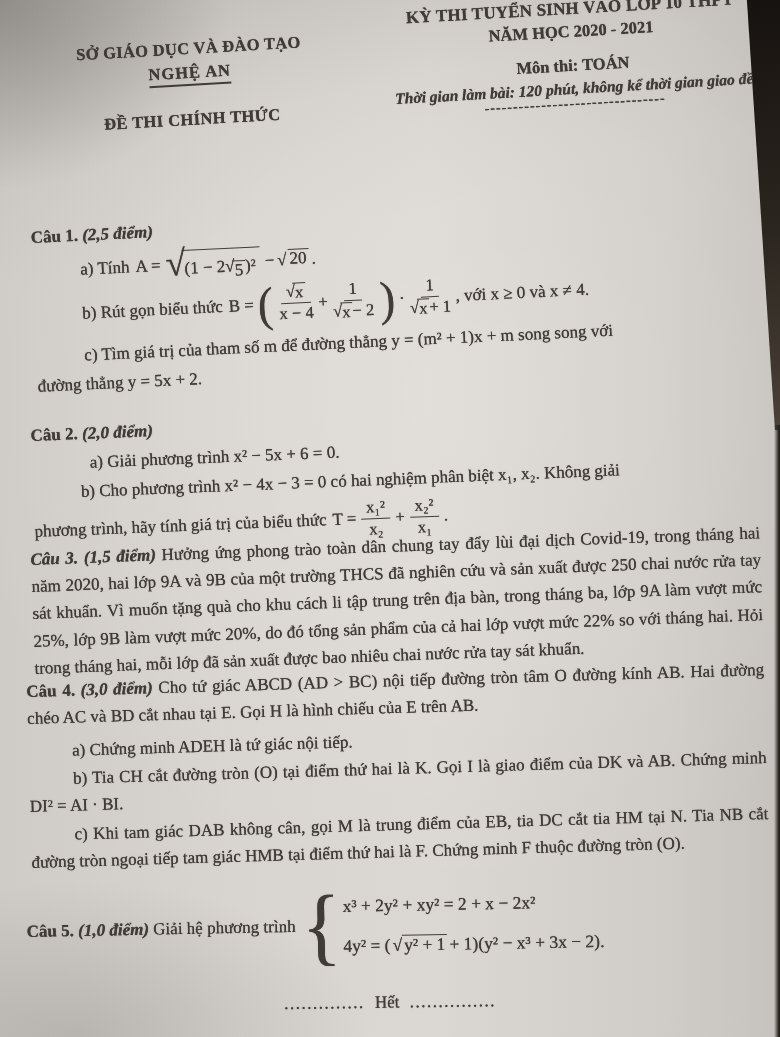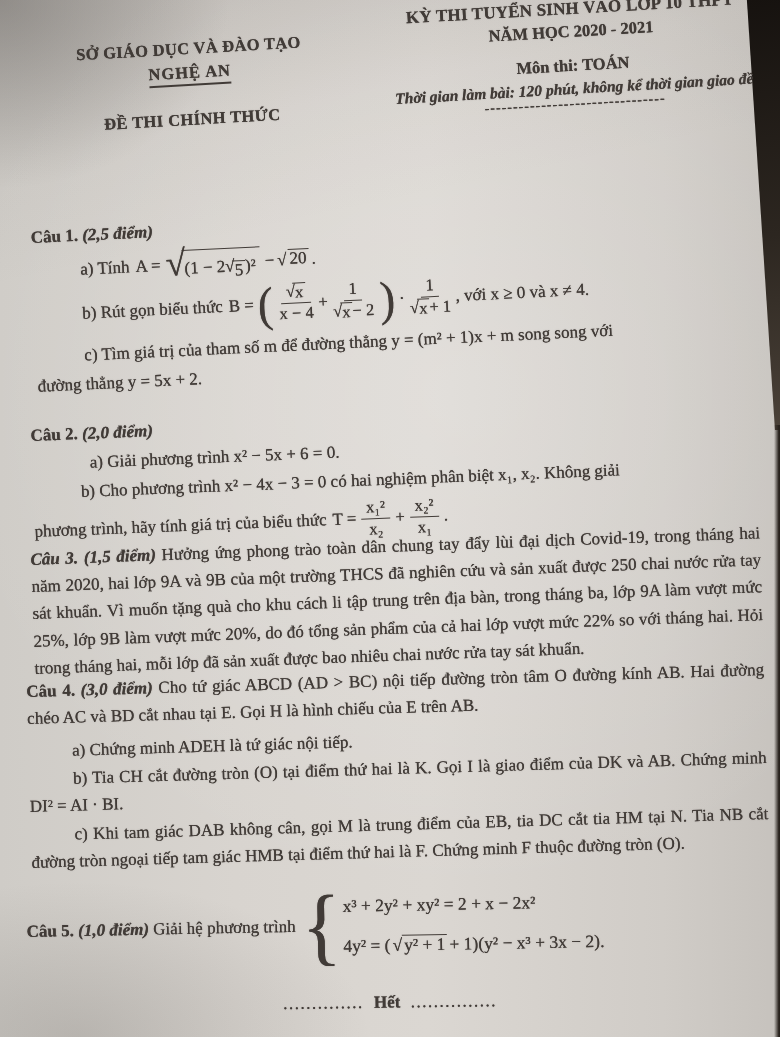--- a/index.html
+++ b/index.html
@@ -73,21 +73,21 @@
   .ovl{border-top:1.4px solid currentColor;padding:0 2px;display:inline-block;line-height:1.1;}
   .radbig{display:inline-flex;align-items:stretch;margin:0 2px;}
   .radbig .bsign{font-size:36px;line-height:1.0;margin-right:-3px;transform:translateY(-1px);}
   .radbig .bovl{border-top:1.6px solid currentColor;padding:3px 4px 0 2px;display:inline-flex;align-items:flex-end;margin-top:4px;}
   .bigp{font-size:46px;font-weight:400;line-height:0;display:inline-block;transform:scaleY(1.05);margin:0 1px;}
   .brace{font-size:82px;font-weight:400;line-height:0.9;transform:scaleY(1.05);margin:0 2px 0 6px;}
   .sys{display:inline-flex;flex-direction:column;gap:12px;font-size:17.5px;}
   .sys .eqrow{display:inline-flex;align-items:center;gap:2px;white-space:nowrap;}
   .q5row{display:flex;align-items:center;}
   .footer-row{width:100%;text-align:center;font-size:17px;}
-  .footer-row .het{font-weight:700;margin:0 6px;}
+  .footer-row .het{font-weight:400;margin:0 6px;}
   .dots{letter-spacing:1.5px;}
 </style>
 </head>
 <body>
 
 <div class="paper"></div>
 <div class="edge-wedge"></div>
 <div class="edge-strip"></div>
 
 <section class="rot-a" style="left:30px;top:30px;width:740px;height:170px;">

